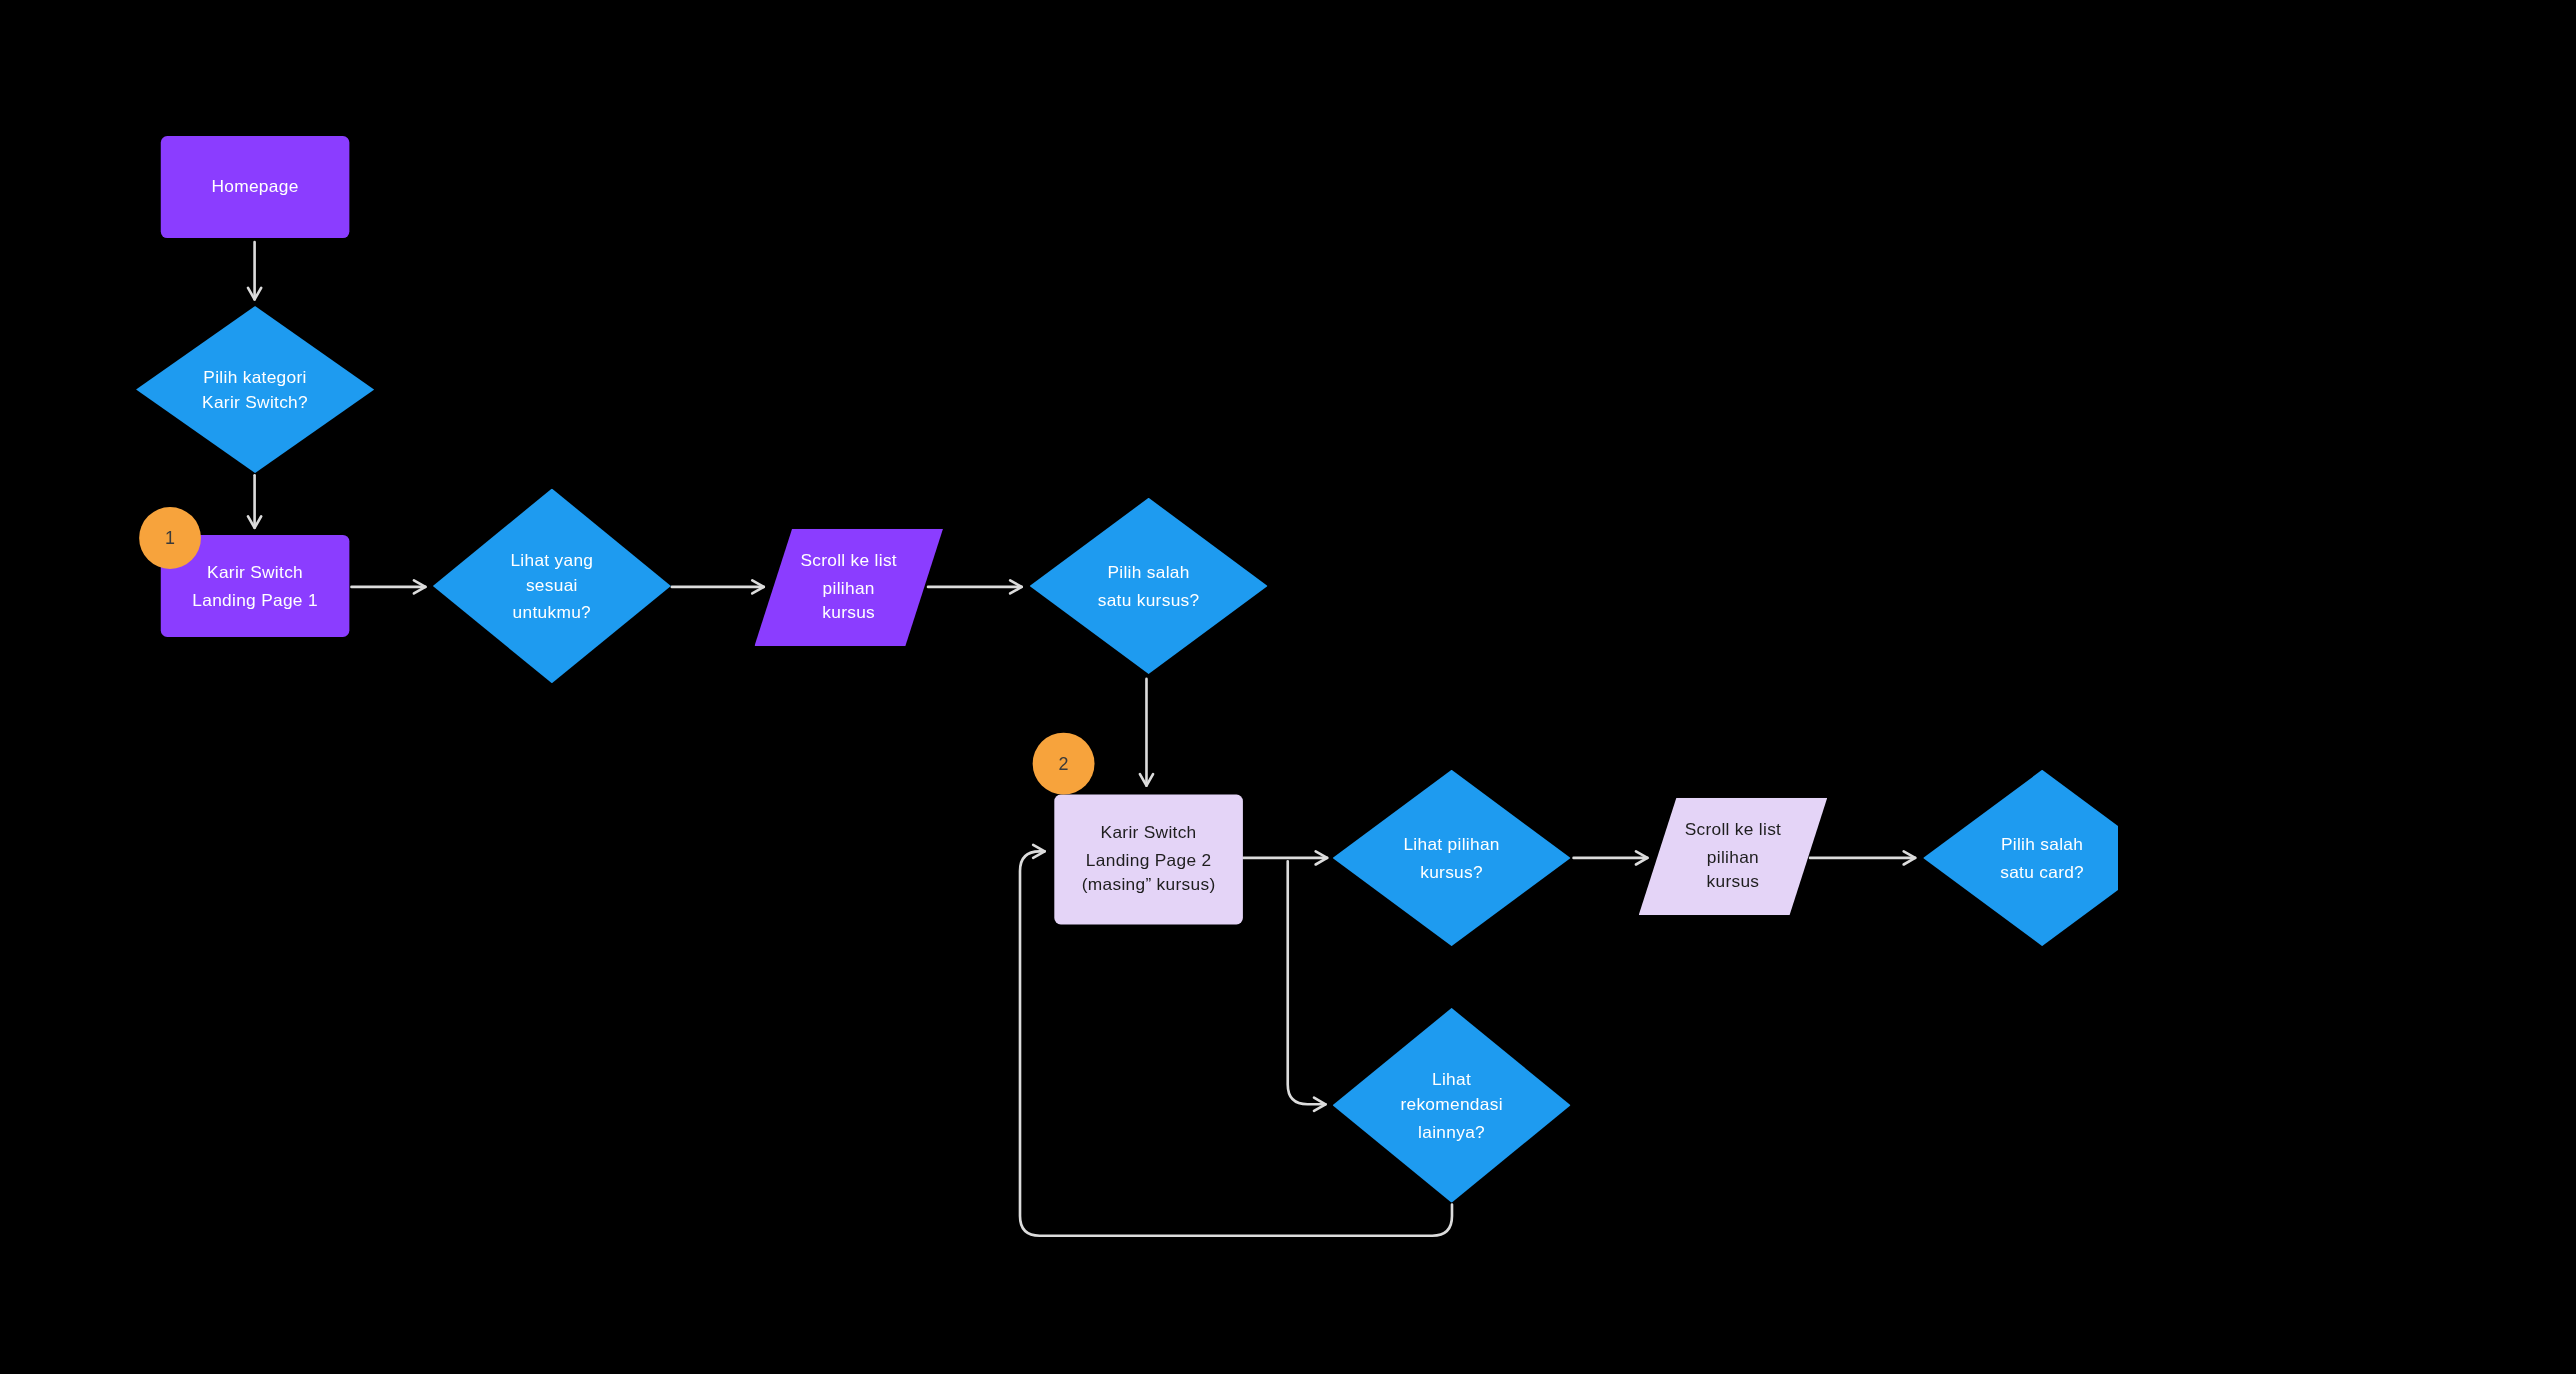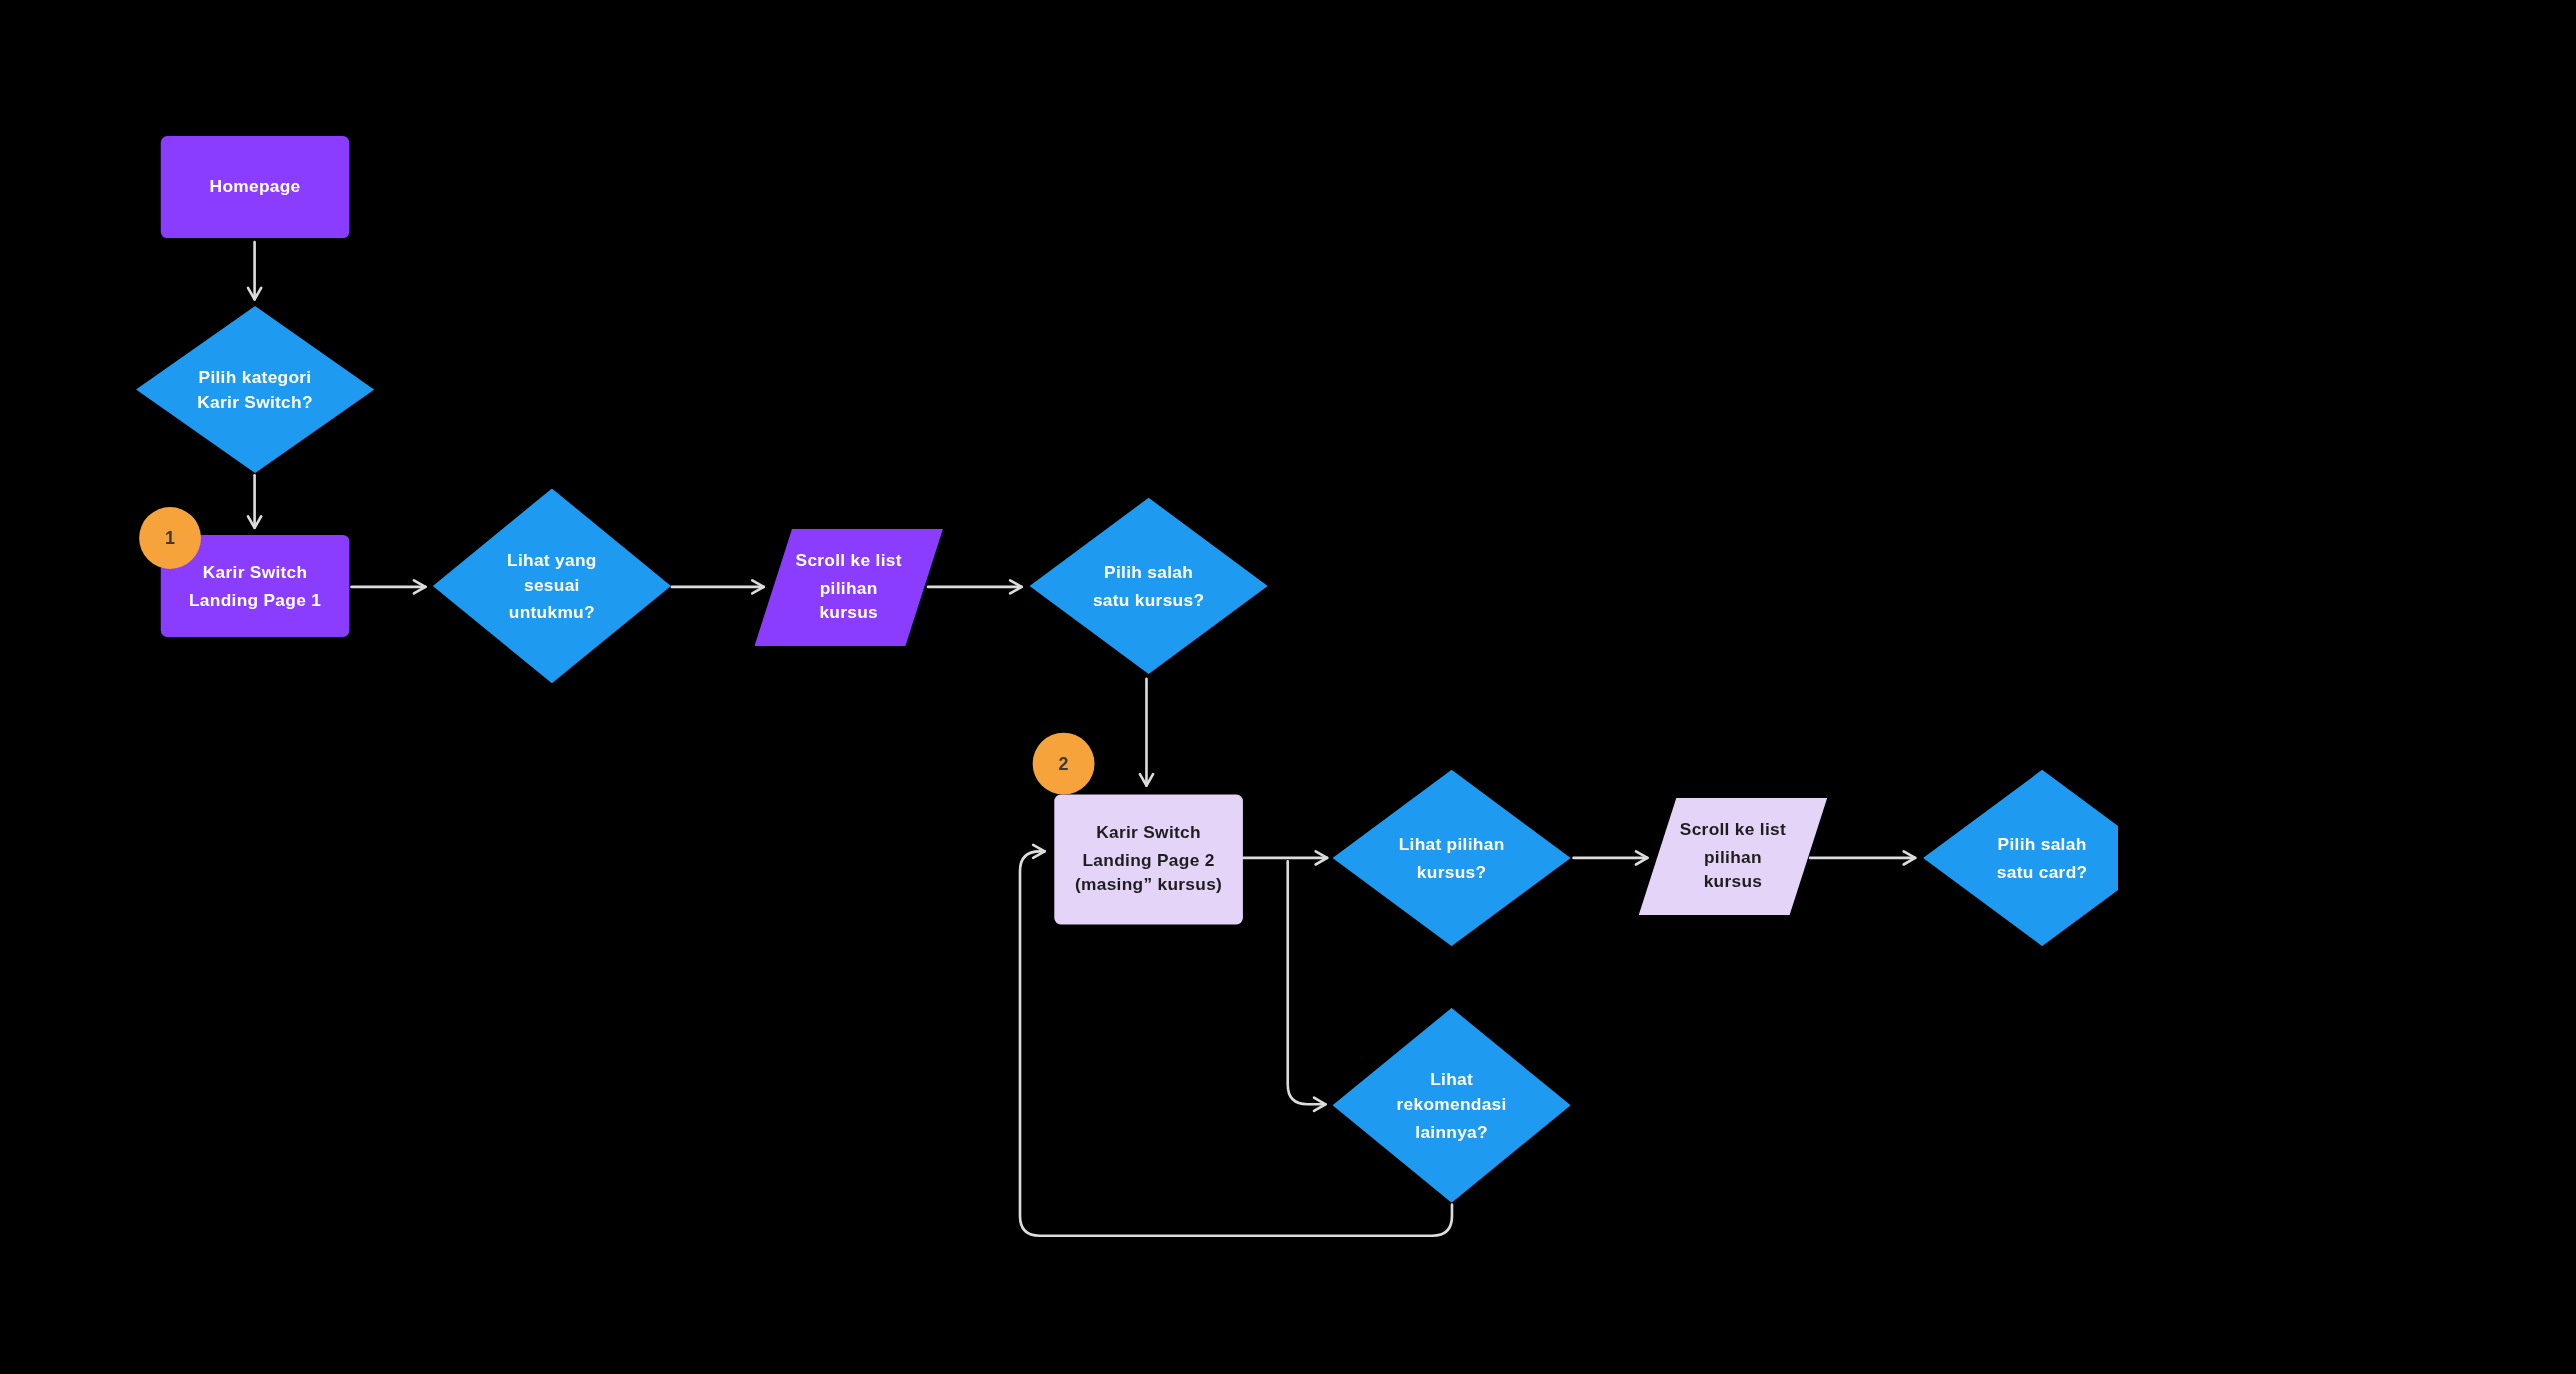--- a/index.html
+++ b/index.html
@@ -10,21 +10,20 @@
     height: 1375px;
     overflow: hidden;
     font-family: "Liberation Sans", sans-serif;
   }
   .viewport {
     position: relative;
     width: 2118px;
     height: 1375px;
     overflow: hidden;
     background: var(--bg, #000);
-    font-weight: bold;
   }
   .stage {
     position: absolute;
     left: 0; top: 0;
     width: 833px;
     height: 445px;
     transform: scale(3.0918);
     transform-origin: 0 0;
   }
   .connectors {

